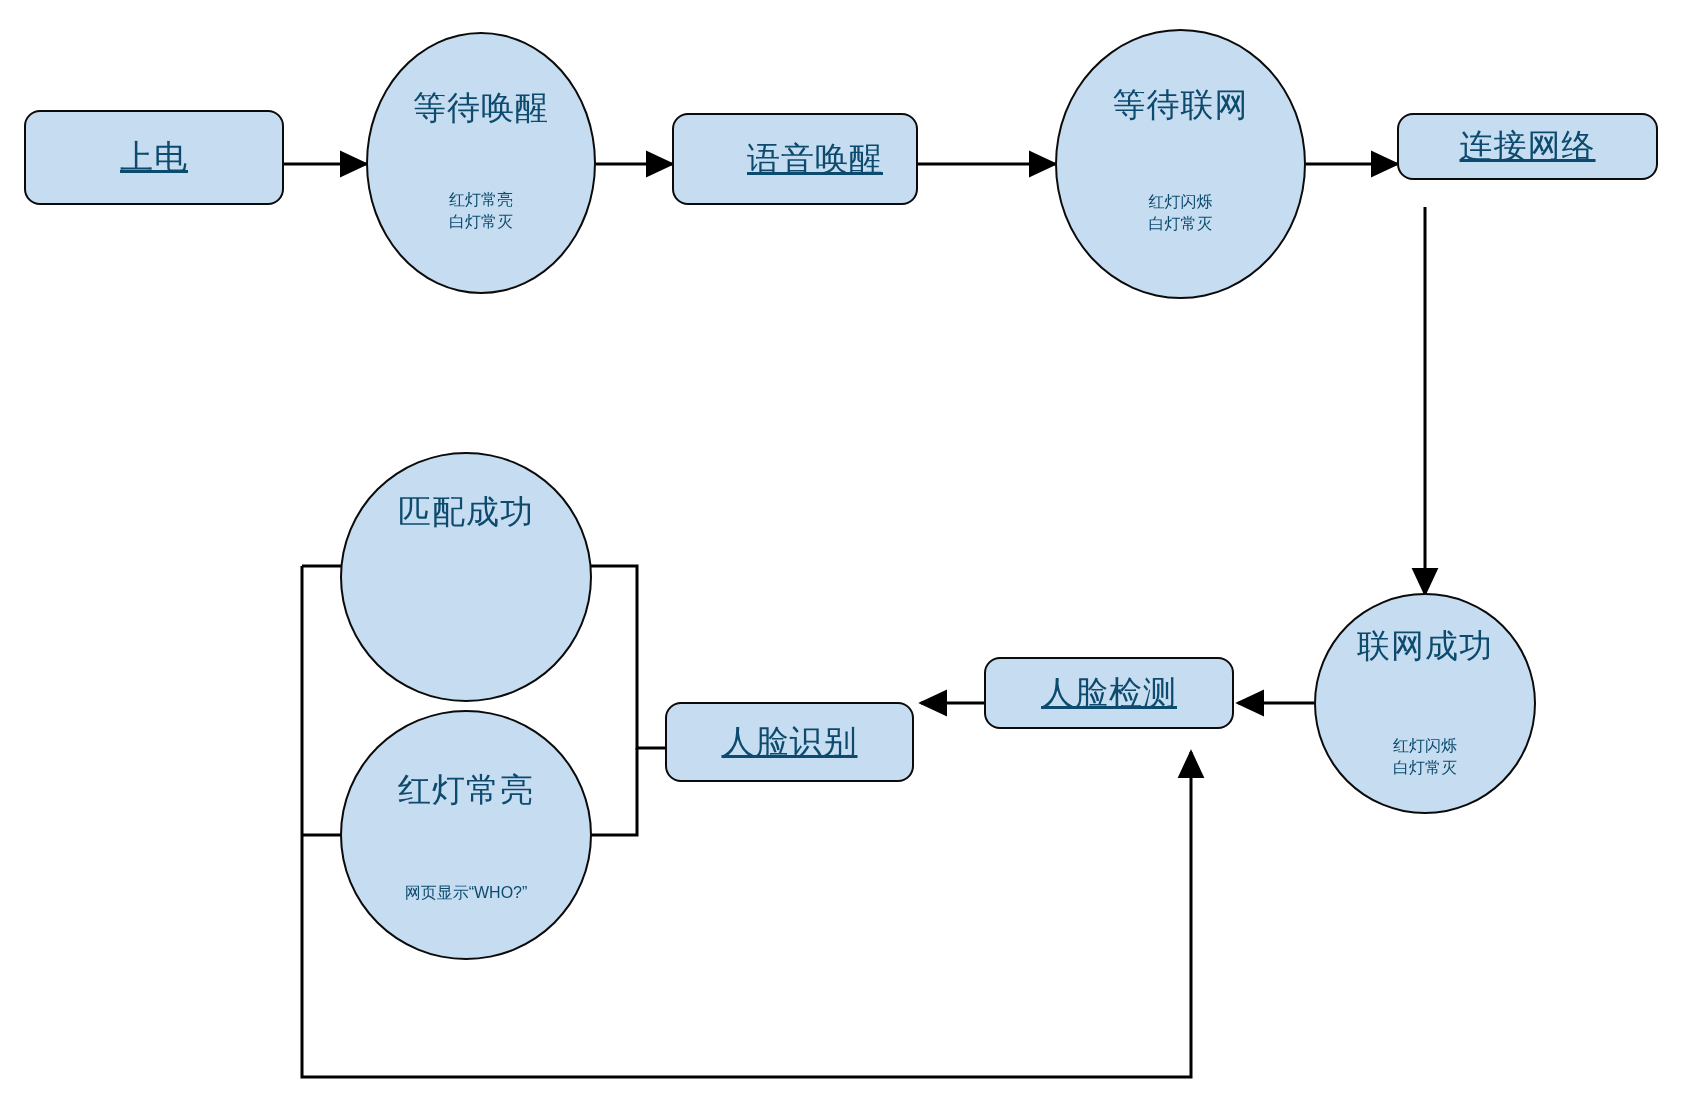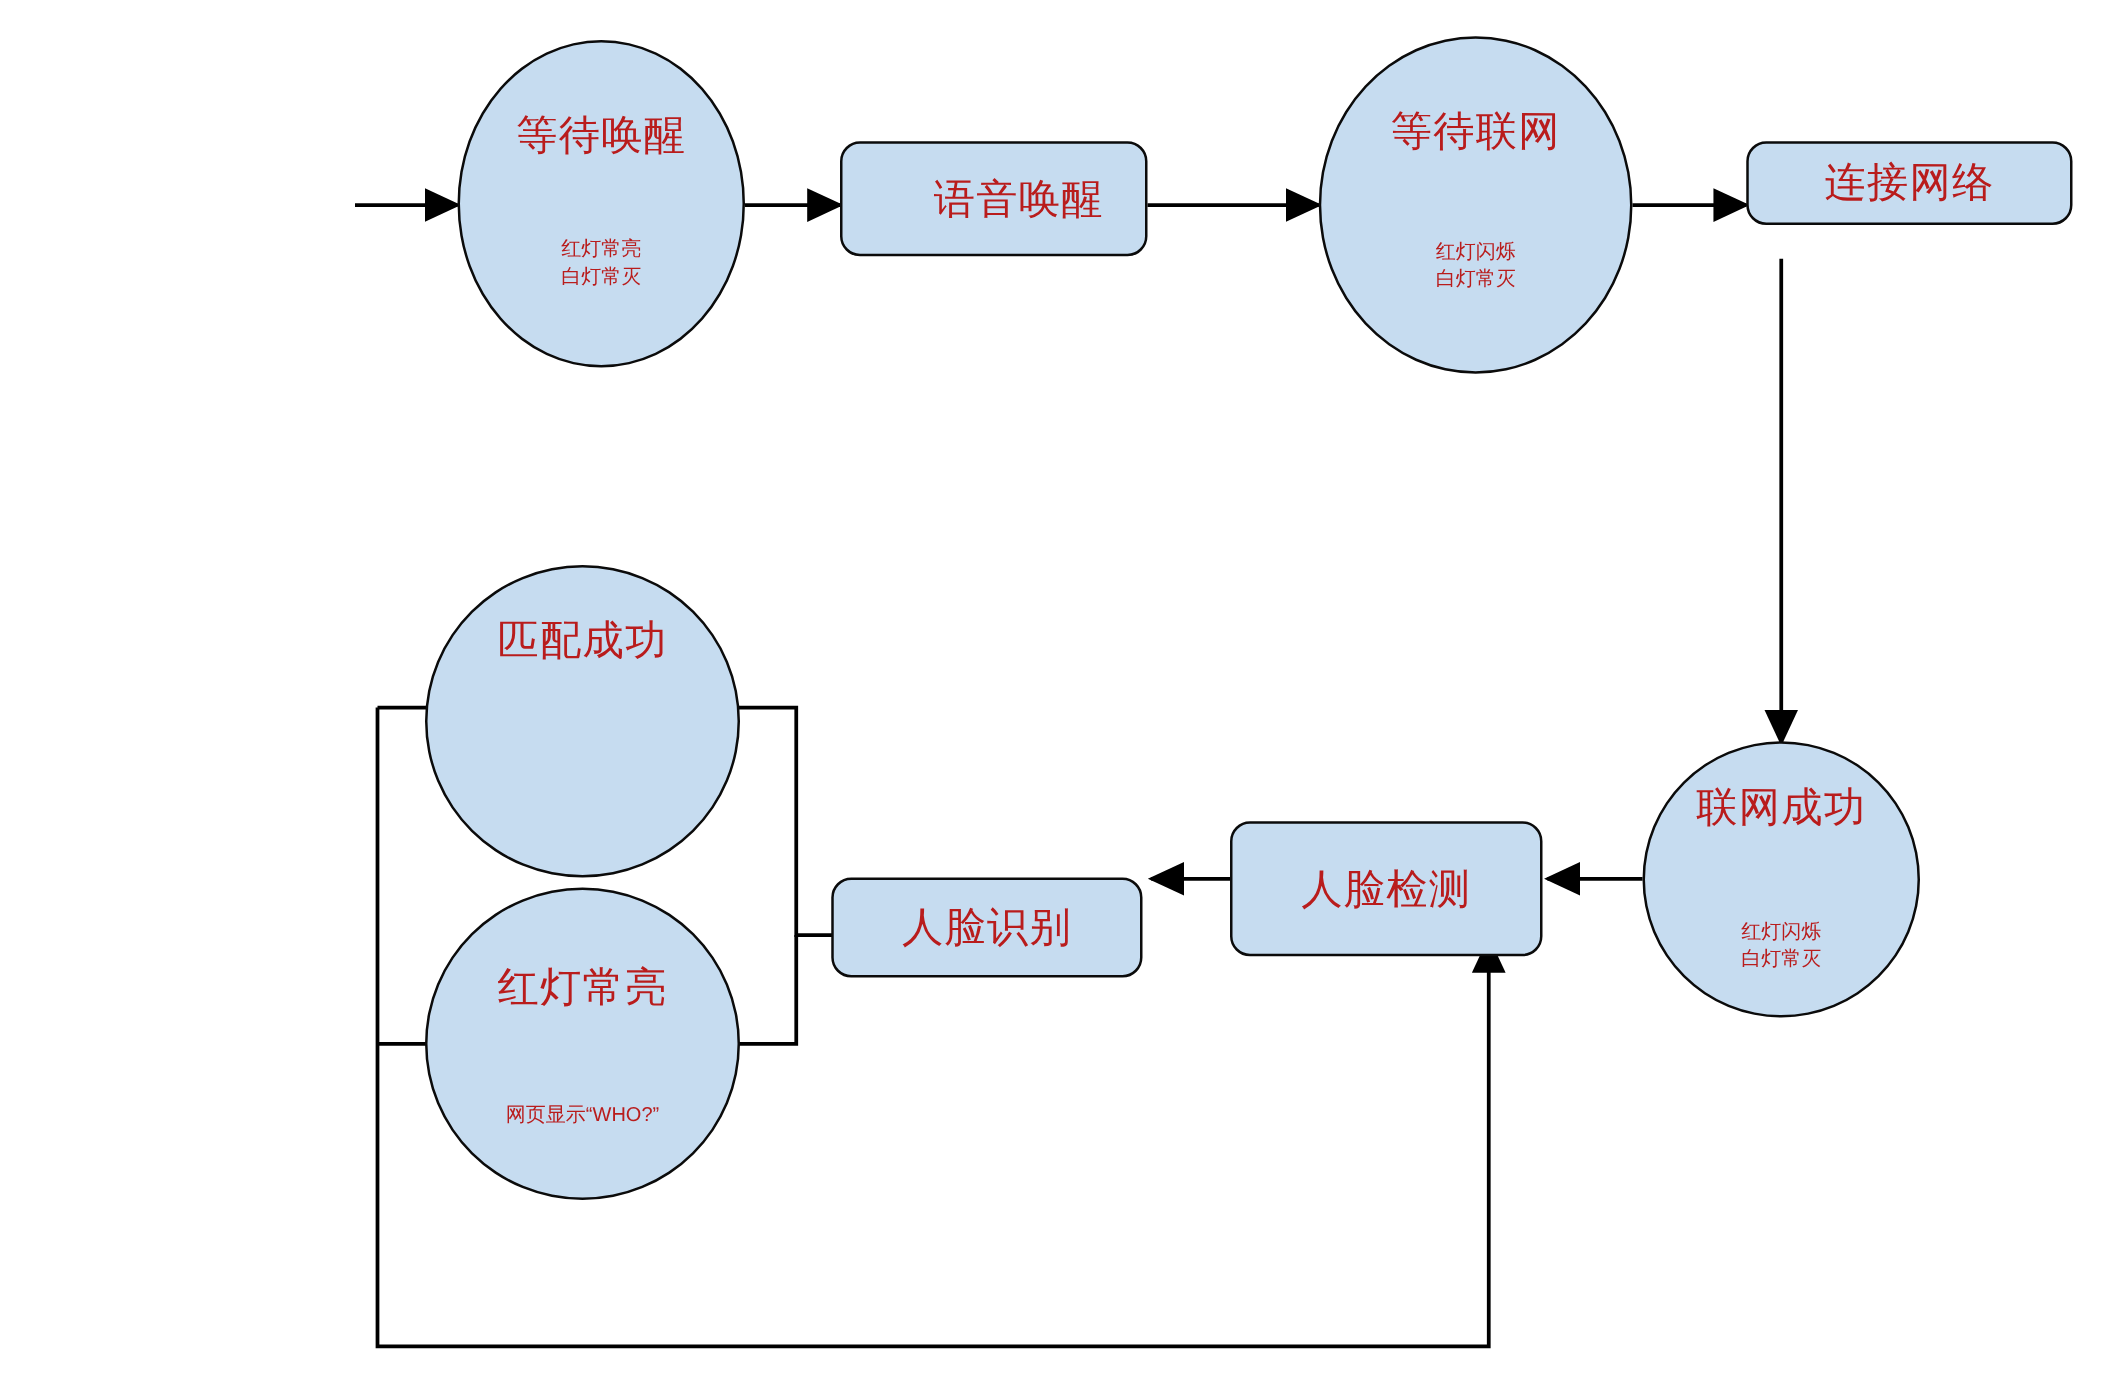--- a/index.html
+++ b/index.html
@@ -25,21 +25,22 @@
   }
   .node {
     position: absolute;
     box-sizing: border-box;
     background: #c6dcf0;
     border: 2.2px solid #0b0b0b;
     display: flex;
     flex-direction: column;
     align-items: center;
     justify-content: center;
-    color: #b91c1c;
+    color: #0c4a6e;
+    text-decoration: underline;
   }
   .node.box {
     border-radius: 16px;
   }
   .node.circle {
     border-radius: 50%;
   }
   .node .title {
     font-size: 33px;
     line-height: 1.12;
@@ -89,20 +90,23 @@
     <path d="M 1314 703 L 1238 703" stroke="#000" stroke-width="3" fill="none" marker-end="url(#ah)"></path>
 
     <path d="M 984 703 L 921 703" stroke="#000" stroke-width="3" fill="none" marker-end="url(#ah)"></path>
 
     <path d="M 722 748 L 637 748 L 637 566 L 302 566" stroke="#000" stroke-width="3" fill="none"></path>
     <path d="M 637 748 L 637 835 L 302 835" stroke="#000" stroke-width="3" fill="none"></path>
 
     <path d="M 302 566 L 302 1077 L 1191 1077 L 1191 752" stroke="#000" stroke-width="3" fill="none" marker-end="url(#ah)"></path>
   </svg>
 
+  <div class="node box" style="left:24px; top:110px; width:260px; height:95px;">
+    <span class="title">上电</span>
+  </div>
 
   <div class="node circle" style="left:366px; top:32px; width:230px; height:262px;">
     <span class="title" style="top:56px;">等待唤醒</span>
     <span class="sub" style="top:155px;">红灯常亮
 白灯常灭</span>
   </div>
 
   <div class="node box" style="left:672px; top:113px; width:246px; height:92px;padding-left:40px;">
     <span class="title">语音唤醒</span>
   </div>
@@ -116,21 +120,21 @@
   <div class="node box" style="left:1397px; top:113px; width:261px; height:67px;">
     <span class="title">连接网络</span>
   </div>
 
   <div class="node circle" style="left:1314px; top:593px; width:222px; height:221px;">
     <span class="title" style="top:33px;">联网成功</span>
     <span class="sub" style="top:140px;">红灯闪烁
 白灯常灭</span>
   </div>
 
-  <div class="node box" style="left:984px; top:657px; width:250px; height:108px;">
+  <div class="node box" style="left:984px; top:657px; width:250px; height:72px;">
     <span class="title">人脸检测</span>
   </div>
 
   <div class="node box" style="left:665px; top:657px; width:249px; height:80px;margin-top:45px;">
     <span class="title">人脸识别</span>
   </div>
 
   <div class="node circle" style="left:340px; top:452px; width:252px; height:250px;">
     <span class="title" style="top:40px;">匹配成功</span>
   </div>

